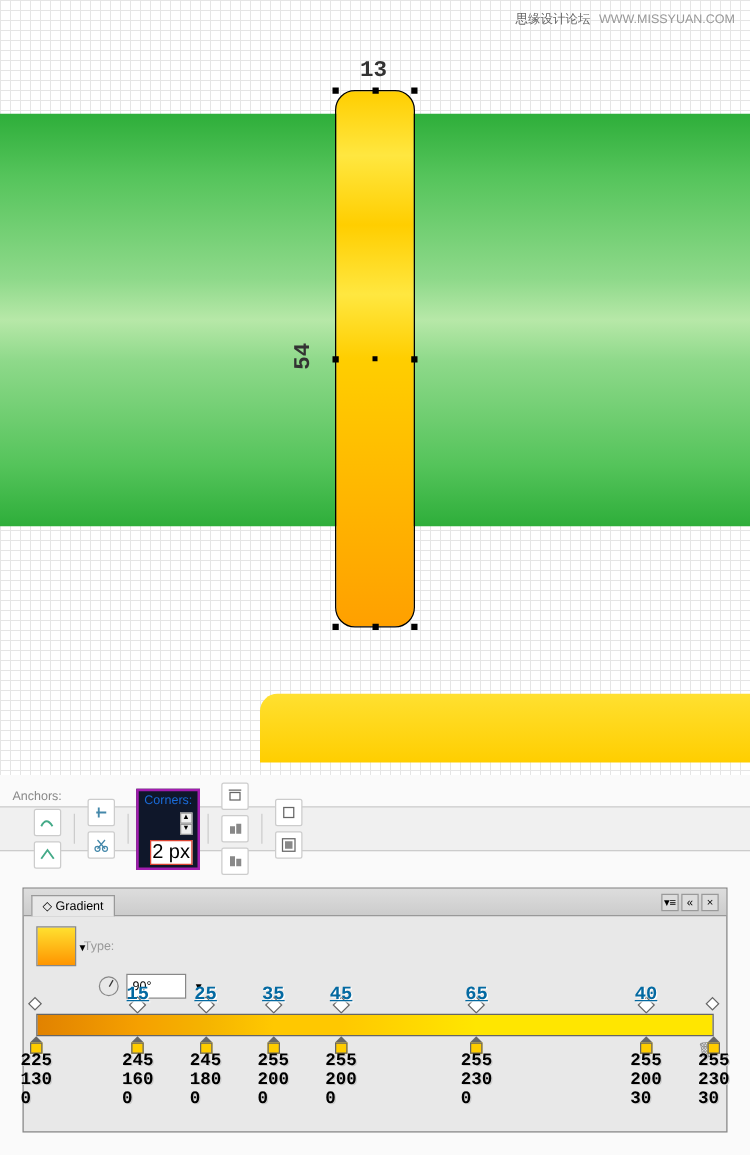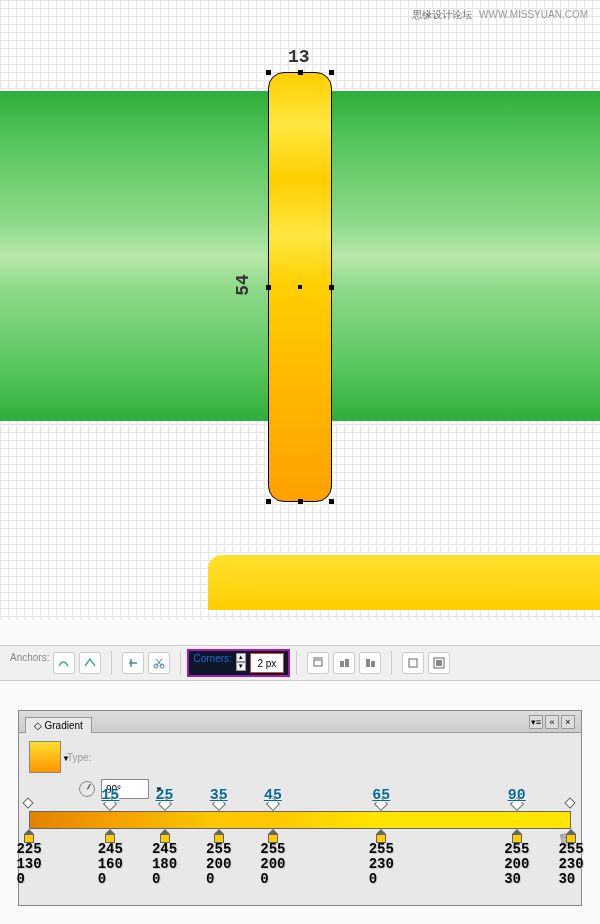--- a/index.html
+++ b/index.html
@@ -24,26 +24,26 @@
   .h-tm { top: -3px; left: 50%; margin-left: -2px; } .h-bm { bottom: -3px; left: 50%; margin-left: -2px; }
   .center-dot { position: absolute; top: 50%; left: 50%; width: 4px; height: 4px; background: #000; margin: -2px 0 0 -2px; }
   
   .dim-label { position: absolute; font-size: 18px; font-weight: bold; color: #333; font-family: 'Courier New', monospace; }
   .dim-w { top: 47px; left: 288px; }
   .dim-h { top: 275px; left: 232px; transform: rotate(-90deg); }
   
   .yellow-strip { position: absolute; top: 555px; left: 208px; width: 392px; height: 55px; background: linear-gradient(to bottom, #ffe030 0%, #ffce00 100%); border-top-left-radius: 14px; }
   
   .toolbar { position: absolute; top: 645px; left: 0; width: 600px; height: 36px; background: #f0f0f0; border-top: 1px solid #ccc; border-bottom: 1px solid #ccc; display: flex; align-items: center; padding: 0 6px; gap: 6px; }
-  .tb-seg { display: flex; align-items: flex-start; gap: 4px; padding: 0 4px; }
+  .tb-seg { display: flex; align-items: flex-end; gap: 4px; padding: 0 4px; flex-direction: column; }
   .tb-label { color: #888; font-size: 10px; }
   .tb-btn { width: 22px; height: 22px; border: 1px solid #ccc; background: #fff; display: flex; align-items: center; justify-content: center; border-radius: 2px; cursor: pointer; }
   .tb-sep { width: 1px; height: 24px; background: #ccc; }
   .corners-label { color: #1a6bd8; font-size: 10px; }
-  .corners-input { width: 34px; height: 20px; border: 1px solid #d43; background: #fff; text-align: center; font-size: 10px; }
+  .corners-input { width: 34px; height: 20px; border: 1px solid #d43; background: #fff; text-align: center; font-size: 16px; }
   .stepper { display: flex; flex-direction: column; }
   .stepper-btn { width: 10px; height: 9px; border: 1px solid #999; background: #eee; font-size: 6px; line-height: 6px; text-align: center; }
   
   .gradient-panel { position: absolute; top: 710px; left: 18px; width: 564px; height: 196px; background: #e8e8e8; border: 1px solid #888; }
   .gp-titlebar { height: 22px; background: linear-gradient(#ddd, #ccc); border-bottom: 1px solid #999; display: flex; align-items: center; padding: 0 6px; }
   .gp-tab { background: #e8e8e8; border: 1px solid #999; border-bottom: none; padding: 2px 8px; font-size: 10px; position: relative; top: 3px; }
   .gp-ctrls { margin-left: auto; display: flex; gap: 2px; }
   .gp-ctrl-btn { width: 14px; height: 14px; border: 1px solid #999; background: #ddd; font-size: 9px; text-align: center; line-height: 12px; cursor: pointer; }
   
   .gp-body { padding: 8px 10px; }
@@ -209,21 +209,21 @@
         <div class="stop-num" style="left: 15%;">15</div>
         <div class="stop-top" style="left: calc(25% - 5px);"></div>
         <div class="stop-num" style="left: 25%;">25</div>
         <div class="stop-top" style="left: calc(35% - 5px);"></div>
         <div class="stop-num" style="left: 35%;">35</div>
         <div class="stop-top" style="left: calc(45% - 5px);"></div>
         <div class="stop-num" style="left: 45%;">45</div>
         <div class="stop-top" style="left: calc(65% - 5px);"></div>
         <div class="stop-num" style="left: 65%;">65</div>
         <div class="stop-top" style="left: calc(90% - 5px);"></div>
-        <div class="stop-num" style="left: 90%;">90</div>
+        <div class="stop-num" style="left: 90%;">40</div>
         <div class="stop-top" style="left: calc(0% - 5px); width: 8px; height: 8px;"></div>
         <div class="stop-top" style="left: calc(100% - 5px); width: 8px; height: 8px;"></div>
         <div class="stop-bot" style="left: calc(0% - 5px);">
           <div class="stop-bot-arrow"></div>
           <div class="stop-bot-box"></div>
         </div>
         <div class="stop-bot" style="left: calc(15% - 5px);">
           <div class="stop-bot-arrow"></div>
           <div class="stop-bot-box"></div>
         </div>

